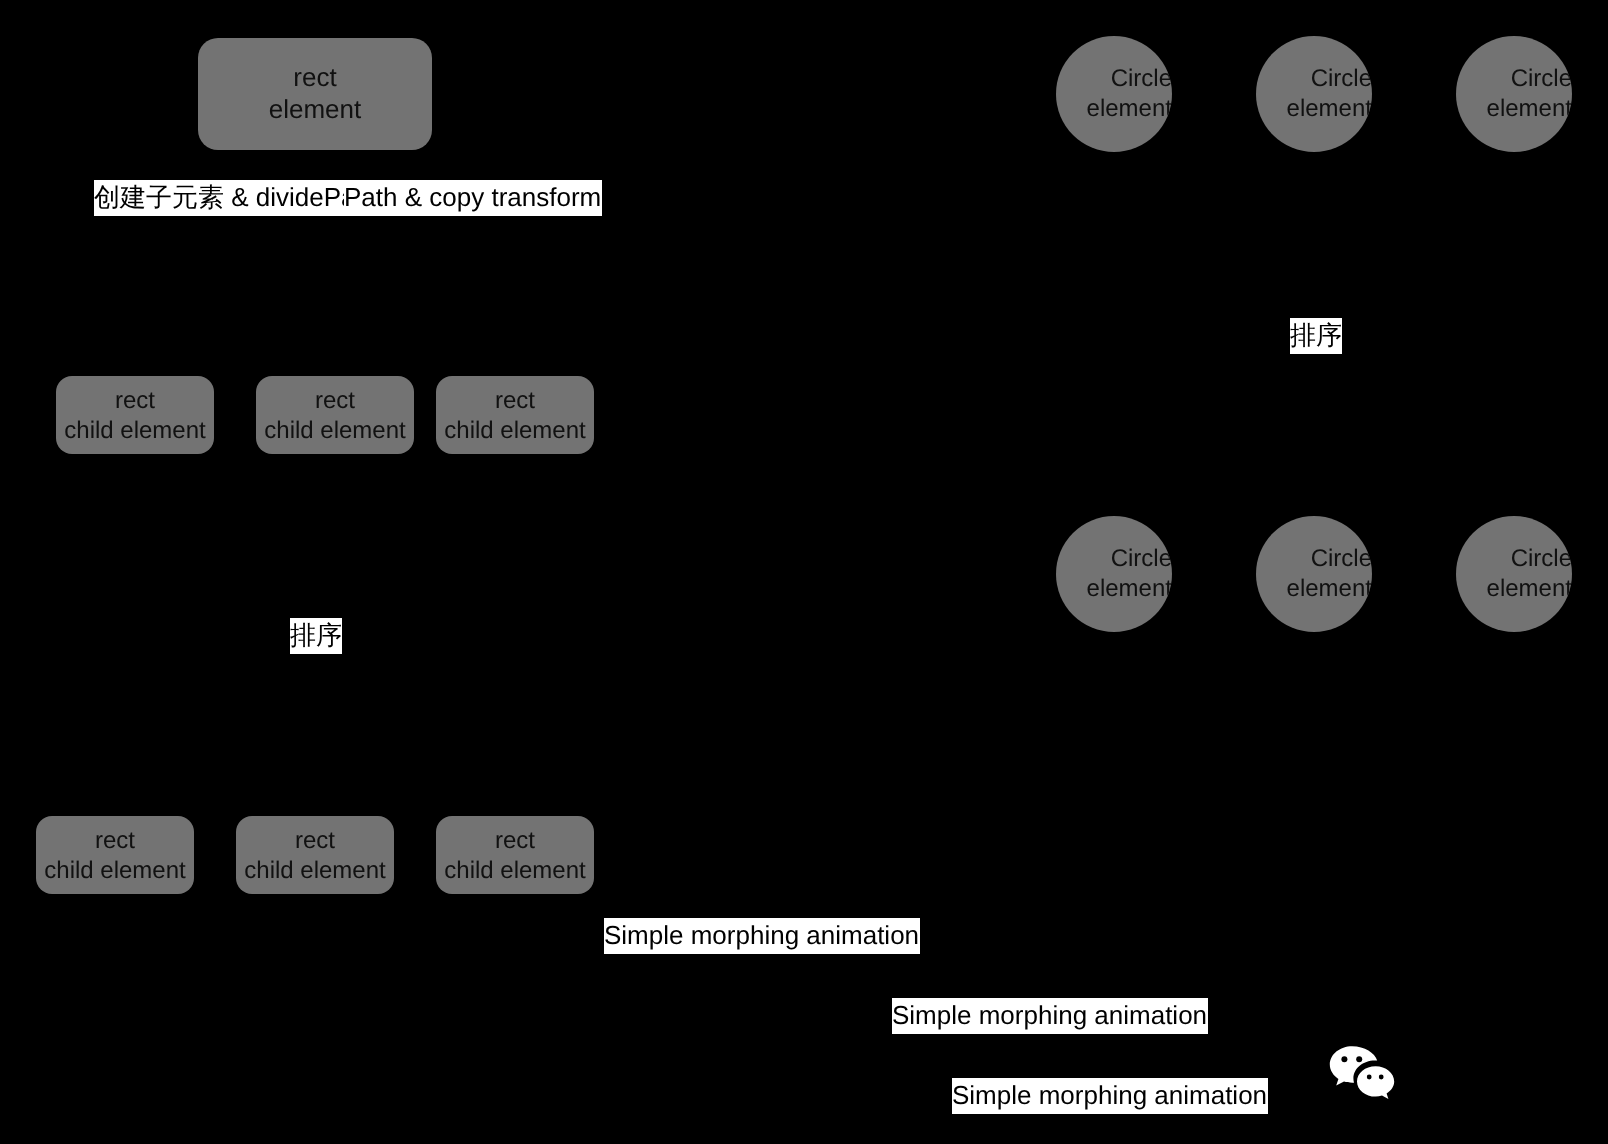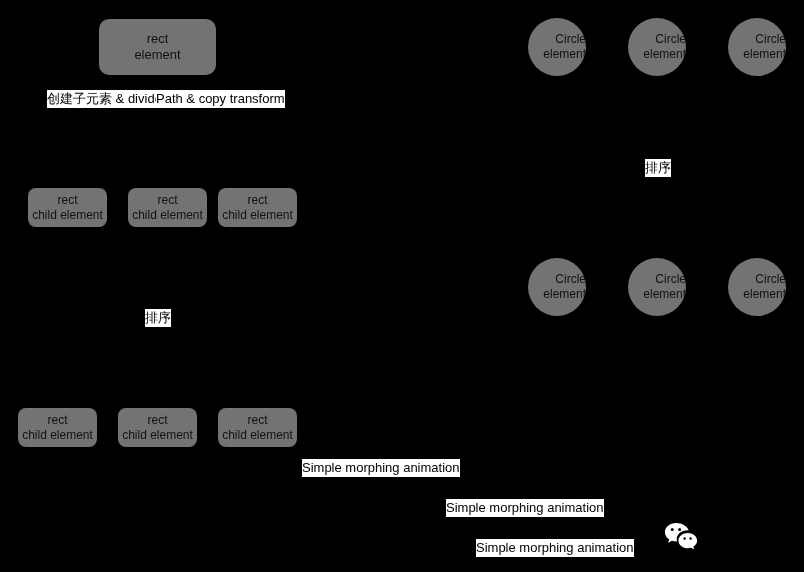--- a/index.html
+++ b/index.html
@@ -144,21 +144,21 @@
     </div>
     <div class="shape circle-shape" style="left: 628px; top: 258px; width: 58px; height: 58px;">
       <span class="ln">Circle</span>
       <span class="ln">element</span>
     </div>
     <div class="shape circle-shape" style="left: 728px; top: 258px; width: 58px; height: 58px;">
       <span class="ln">Circle</span>
       <span class="ln">element</span>
     </div>
     <div class="text-label label-cn" style="left: 47px; top: 90px; font-size: 13px;">创建子元素 &amp; dividePath</div>
-    <div class="text-label" style="left: 156px; top: 90px; font-size: 13px;">Path &amp; copy transform</div>
+    <div class="text-label" style="left: 172px; top: 90px; font-size: 13px;">Path &amp; copy transform</div>
     <div class="text-label label-cn" style="left: 645px; top: 159px; font-size: 13px;">排序</div>
     <div class="text-label label-cn" style="left: 145px; top: 309px; font-size: 13px;">排序</div>
     <div class="text-label" style="left: 302px; top: 459px; font-size: 13px;">Simple morphing animation</div>
     <div class="text-label" style="left: 446px; top: 499px; font-size: 13px;">Simple morphing animation</div>
     <div class="text-label" style="left: 476px; top: 539px; font-size: 13px;">Simple morphing animation</div>
     <div id="watermark">
       <span class="wm-icon"><svg viewBox="0 0 34 30" width="34" height="30" aria-hidden="true">
           <g fill="#ffffff">
             <path d="M12.1 1.1C5.9 1.1 0.9 5.2 0.9 10.3c0 2.9 1.7 5.5 4.3 7.2l-1.1 3.3 3.9-2c1.2 0.4 2.6 0.6 4.1 0.6 0.3 0 0.6 0 0.9 0 -0.2-0.7-0.3-1.5-0.3-2.3 0-4.9 4.8-8.9 10.7-8.9 0.4 0 0.8 0 1.2 0.1C23.4 4.4 18.3 1.1 12.1 1.1z"></path>
             <circle cx="8.2" cy="7.6" r="1.5" fill="#000000"></circle>

